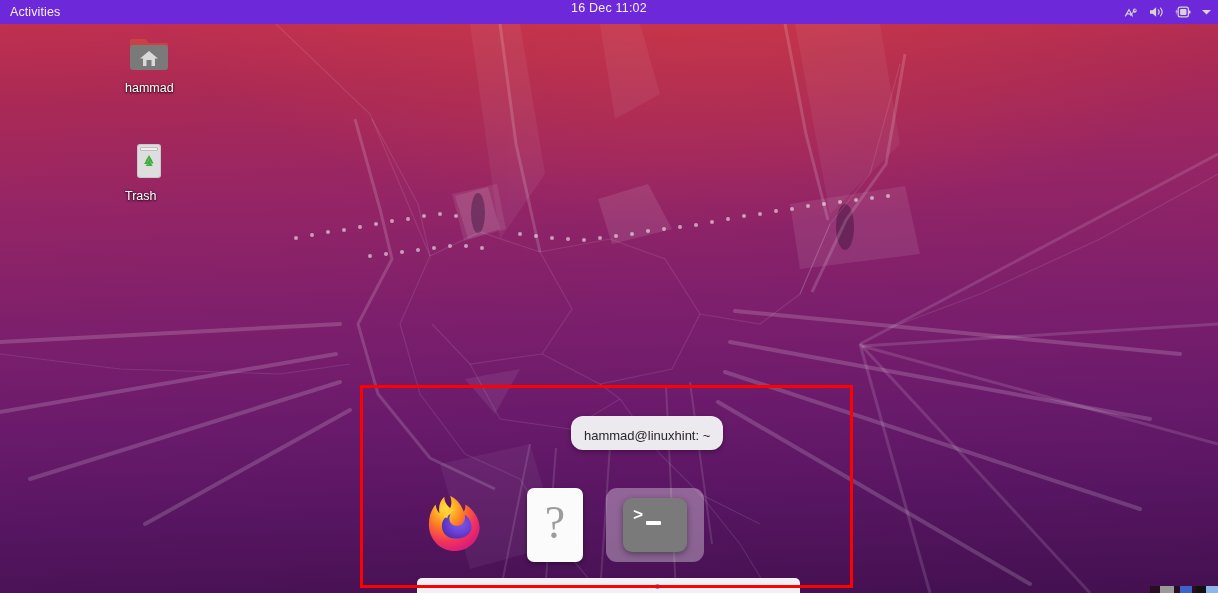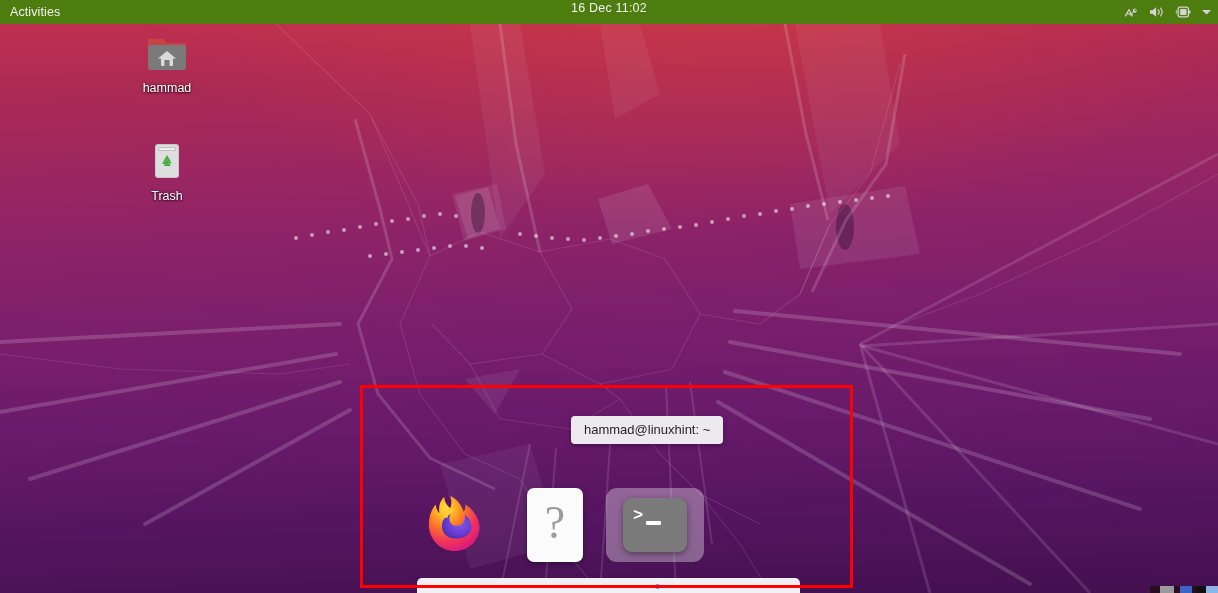--- a/index.html
+++ b/index.html
@@ -23,21 +23,21 @@
     background:
       radial-gradient(ellipse 900px 420px at 58% -10%, rgba(214,62,64,0.55) 0%, rgba(214,62,64,0.0) 62%),
       linear-gradient(178deg, #c0304f 0%, #ab2a55 12%, #952565 30%, #7d1f6c 50%, #691a6b 68%, #551560 84%, #43104f 100%);
     overflow:hidden;
   }
   #wallpaper svg { position:absolute; left:0; top:0; width:1218px; height:569px; display:block; }
 
   
   #topbar {
     position:absolute; left:0; top:0; width:1218px; height:24px;
-    background:#4d7c0f;
+    background:#6d28d9;
     display:flex; align-items:center;
     color:#f2f1f0;
     font-size:12.5px;
     z-index:50;
   }
   #activities {
     padding:0 9px 0 10px;
     line-height:24px;
     height:24px;
     cursor:pointer;
@@ -54,21 +54,21 @@
     position:absolute; right:6px; top:0; height:24px;
     display:flex; align-items:center; gap:9px;
     cursor:pointer;
   }
   #sysmenu svg { display:block; }
 
   
   .desk-icon {
     position:absolute;
     width:84px;
-    display:flex; flex-direction:column; align-items:center;
+    display:flex; flex-direction:column; 
     cursor:pointer;
     user-select:none;
   }
   .desk-icon .glyph { width:48px; height:48px; position:relative; }
   .desk-icon .lbl {
     margin-top:5px;
     font-size:12.5px;
     color:#ffffff;
     text-shadow:0 1px 2px rgba(0,0,0,0.75), 0 0 3px rgba(0,0,0,0.55);
     white-space:nowrap;
@@ -86,22 +86,22 @@
     pointer-events:none;
   }
 
   
   #switcher-label {
     position:absolute;
     left:571px; top:416px;
     background:#ece9ef;
     color:#2b2529;
     font-size:13px;
-    padding:6px 13px 7px 13px;
-    border-radius:4px;
+    padding:12px 13px 7px 13px;
+    border-radius:12px;
     box-shadow:0 2px 5px rgba(0,0,0,0.30);
     white-space:nowrap;
     z-index:30;
   }
   #switcher-row {
     position:absolute;
     left:405px; top:470px;
     width:400px; height:110px;
     display:flex; align-items:center; gap:0;
     z-index:30;

